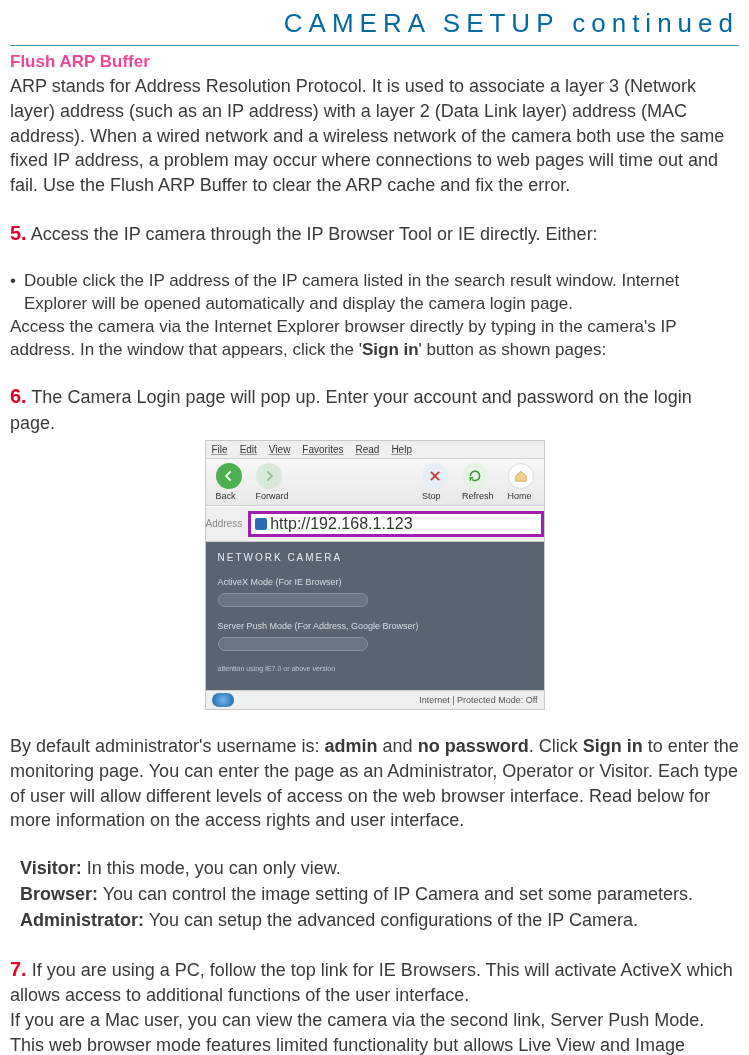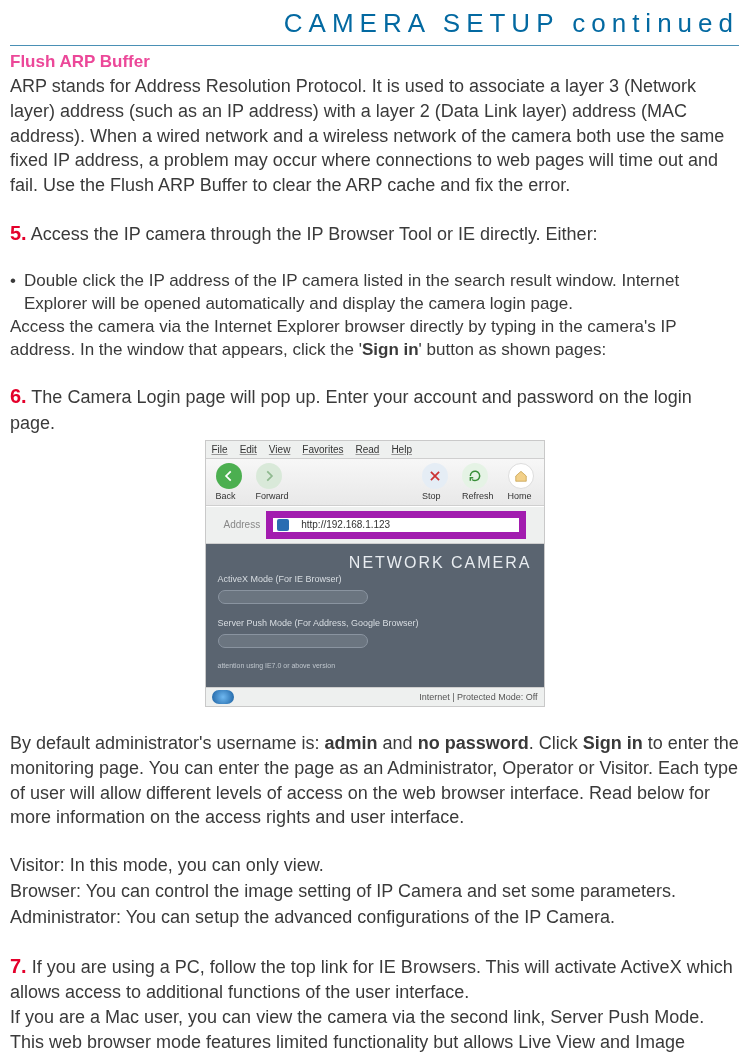--- a/index.html
+++ b/index.html
@@ -96,62 +96,62 @@
     .ico-back { background:#4caf50; }
     .ico-fwd { background:#d9e9d9; }
     .ico-stop { background:#e5edf5; }
     .ico-refresh { background:#e5f3e5; }
     .ico-home { background:#fff; border:1px solid #ddd; }
     .ico svg { width:14px; height:14px; }
     .addr-bar {
       background:#eef0ef;
       border-top:1px solid #fff;
       border-bottom:1px solid #cfcfcf;
-      padding:4px 18px;
+      padding:4px 0;
       display:flex; align-items:center; gap:6px;
       font-size:10px;
     }
     .addr-label { color:#888; }
     .addr-input {
-      flex:1; background:#fff; border:7px solid #a21caf;
-      padding:1px 4px; font-size:10px; color:#333;
-      display:flex; align-items:center; gap:12px;
+      flex:1; background:#fff; border:3px solid #a21caf;
+      padding:1px 4px; font-size:16px; color:#333;
+      display:flex; align-items:center; gap:3px;
     }
     .addr-input .eicon {
       width:12px; height:12px; background:#2a6db2; border-radius:2px;
     }
     .page-body {
       background:#5a6470;
       padding:10px 12px 18px 12px;
       color:#d8dde2;
       font-size:9px;
     }
     .pb-title {
-      font-size:16px; letter-spacing:2px; color:#e9edf1; margin-bottom:2px;text-align:right;
+      font-size:10px; letter-spacing:2px; color:#e9edf1; margin-bottom:14px;
     }
     .pb-input {
       width: 150px; height:14px; background:#6b7580;
       border:1px solid #8a94a0; border-radius:7px;
       margin: 6px 0 14px 0;
     }
     .pb-tiny { font-size:7px; color:#bfc6cd; margin-top:6px; }
     .footer-bar {
       background:#eef0ef;
       border-top:1px solid #cfcfcf;
       display:flex; align-items:center; gap:11px;
       padding:2px 6px;
       font-size:9px; color:#555;
     }
     .footer-bar .start {
       width:22px; height:14px; border-radius:7px;
       background: radial-gradient(circle,#6fb8f0,#1a5fa0);
     }
     .footer-bar .spacer { flex:1; }
     .role-line { font-size:18px; line-height:1.45; color:#3a3a3a; }
-    .role-line b { font-weight:400; }
+    .role-line b { font-weight:700;margin-left:10px; }
   </style>
 </head>
 <body>
 
 <div class="page-title">CAMERA SETUP continued</div>
 <hr class="hr">
 
 <div class="section-heading">Flush ARP Buffer</div>
 <p class="body-text">ARP stands for Address Resolution Protocol. It is used to associate a layer 3 (Network layer) address (such as an IP address) with a layer 2 (Data Link layer) address (MAC address). When a wired network and a wireless network of the camera both use the same fixed IP address, a problem may occur where connections to web pages will time out and fail. Use the Flush ARP Buffer to clear the ARP cache and fix the error.</p>
 

